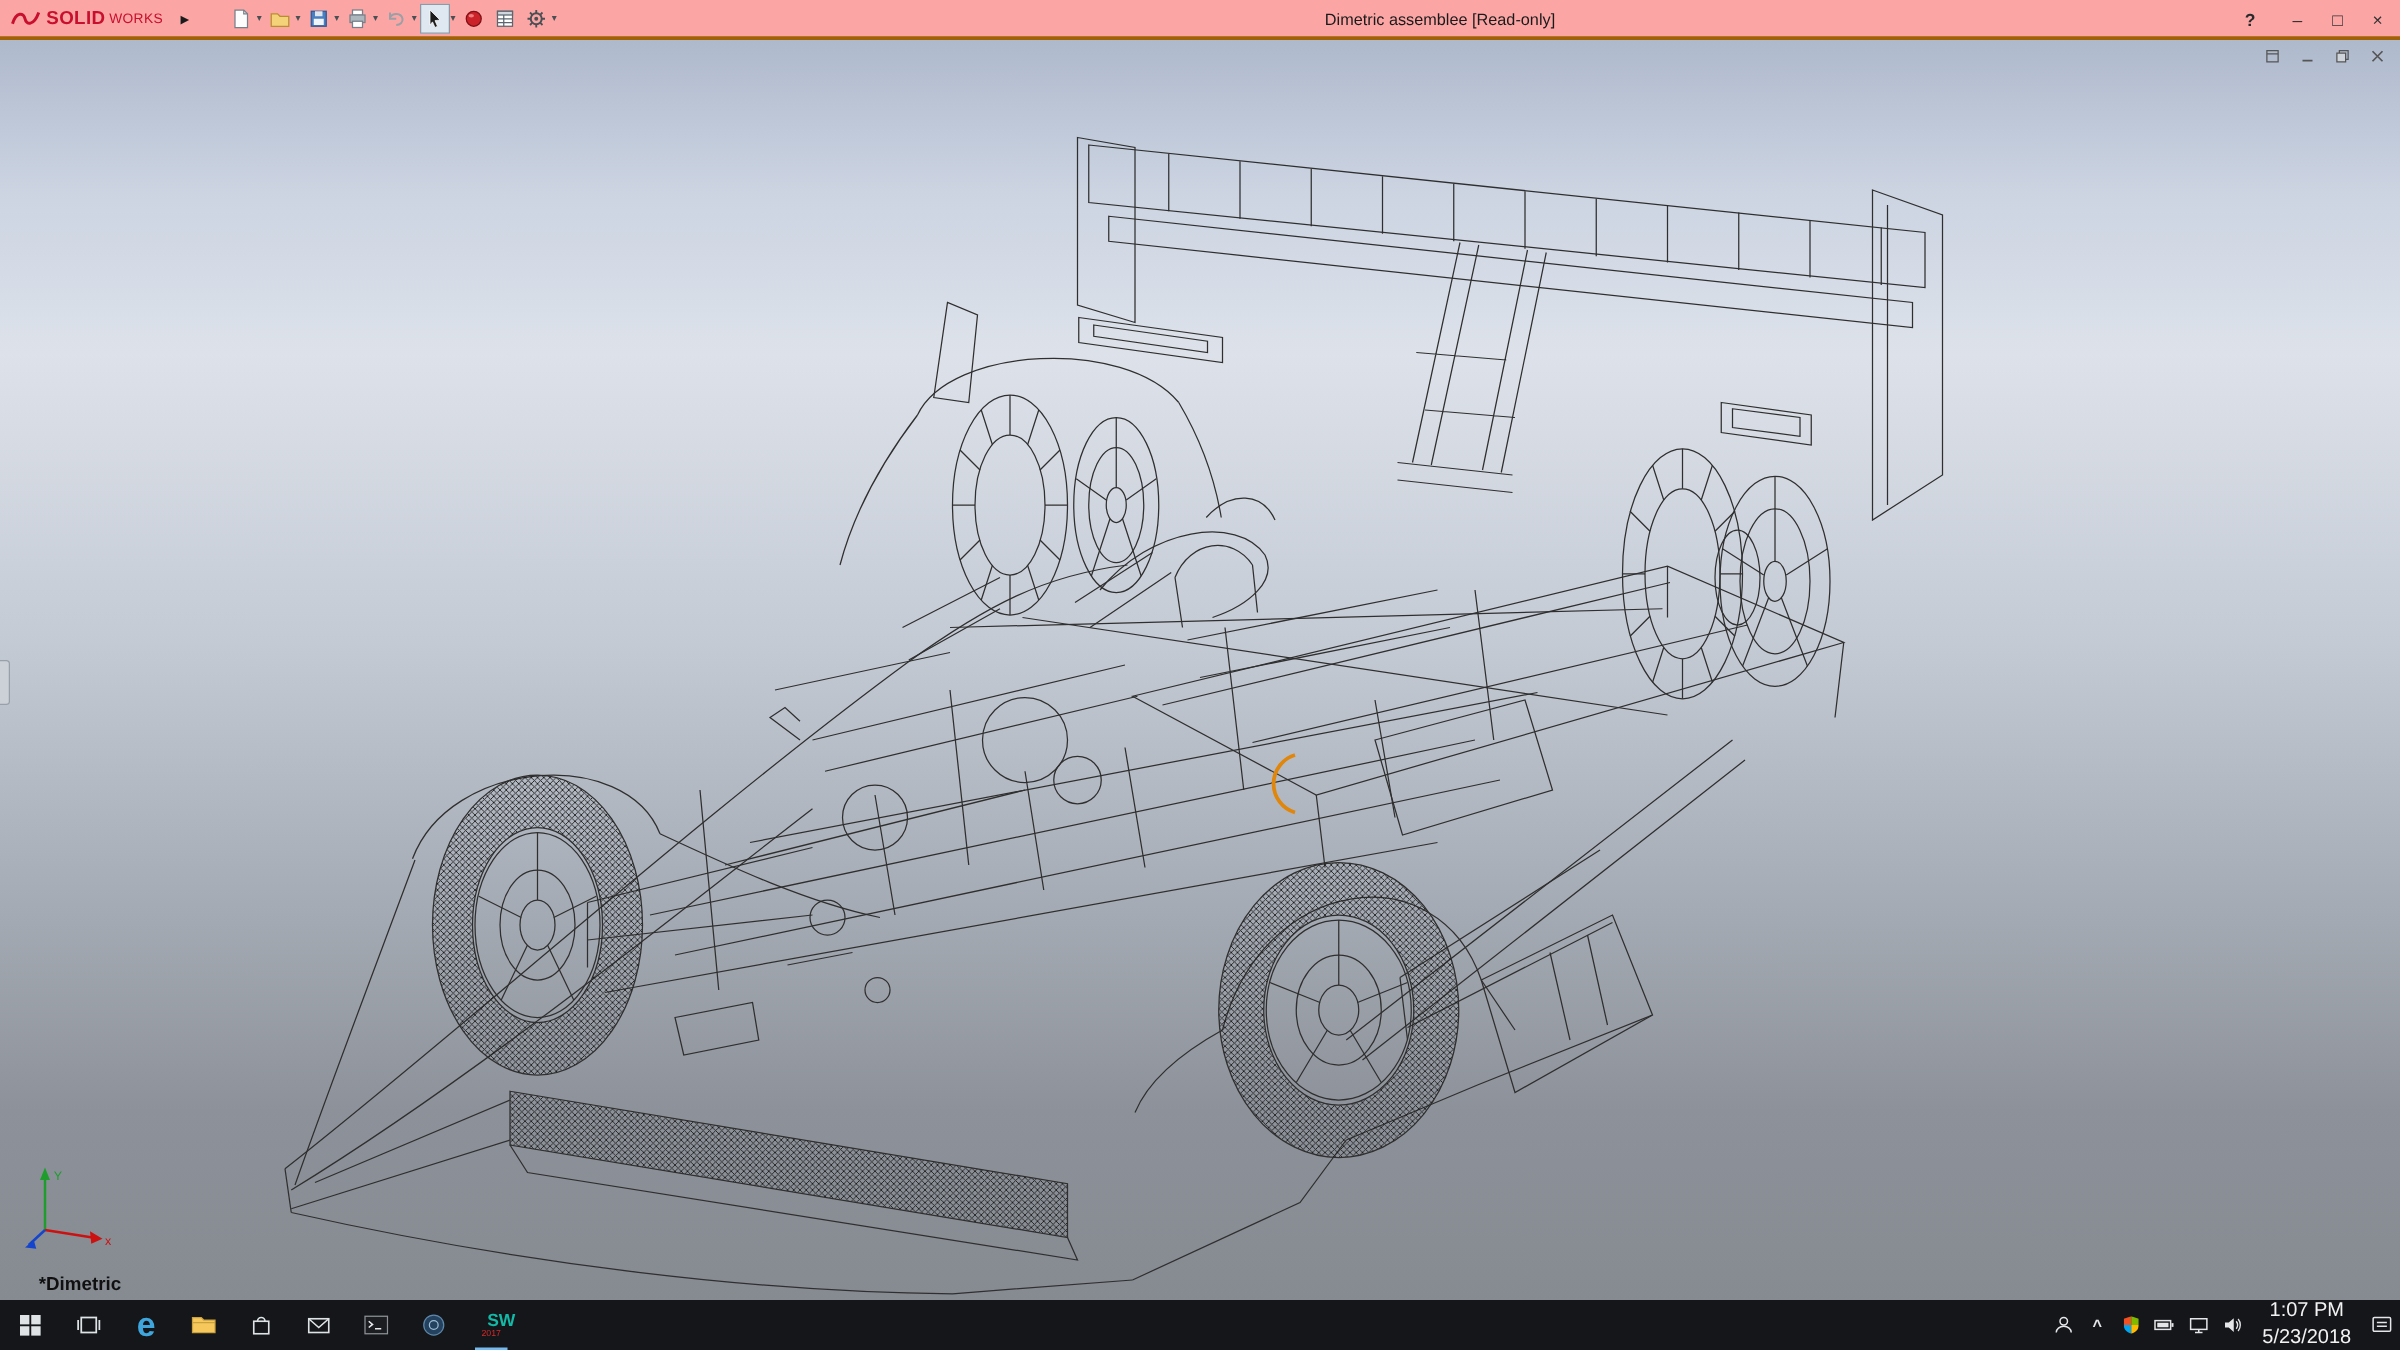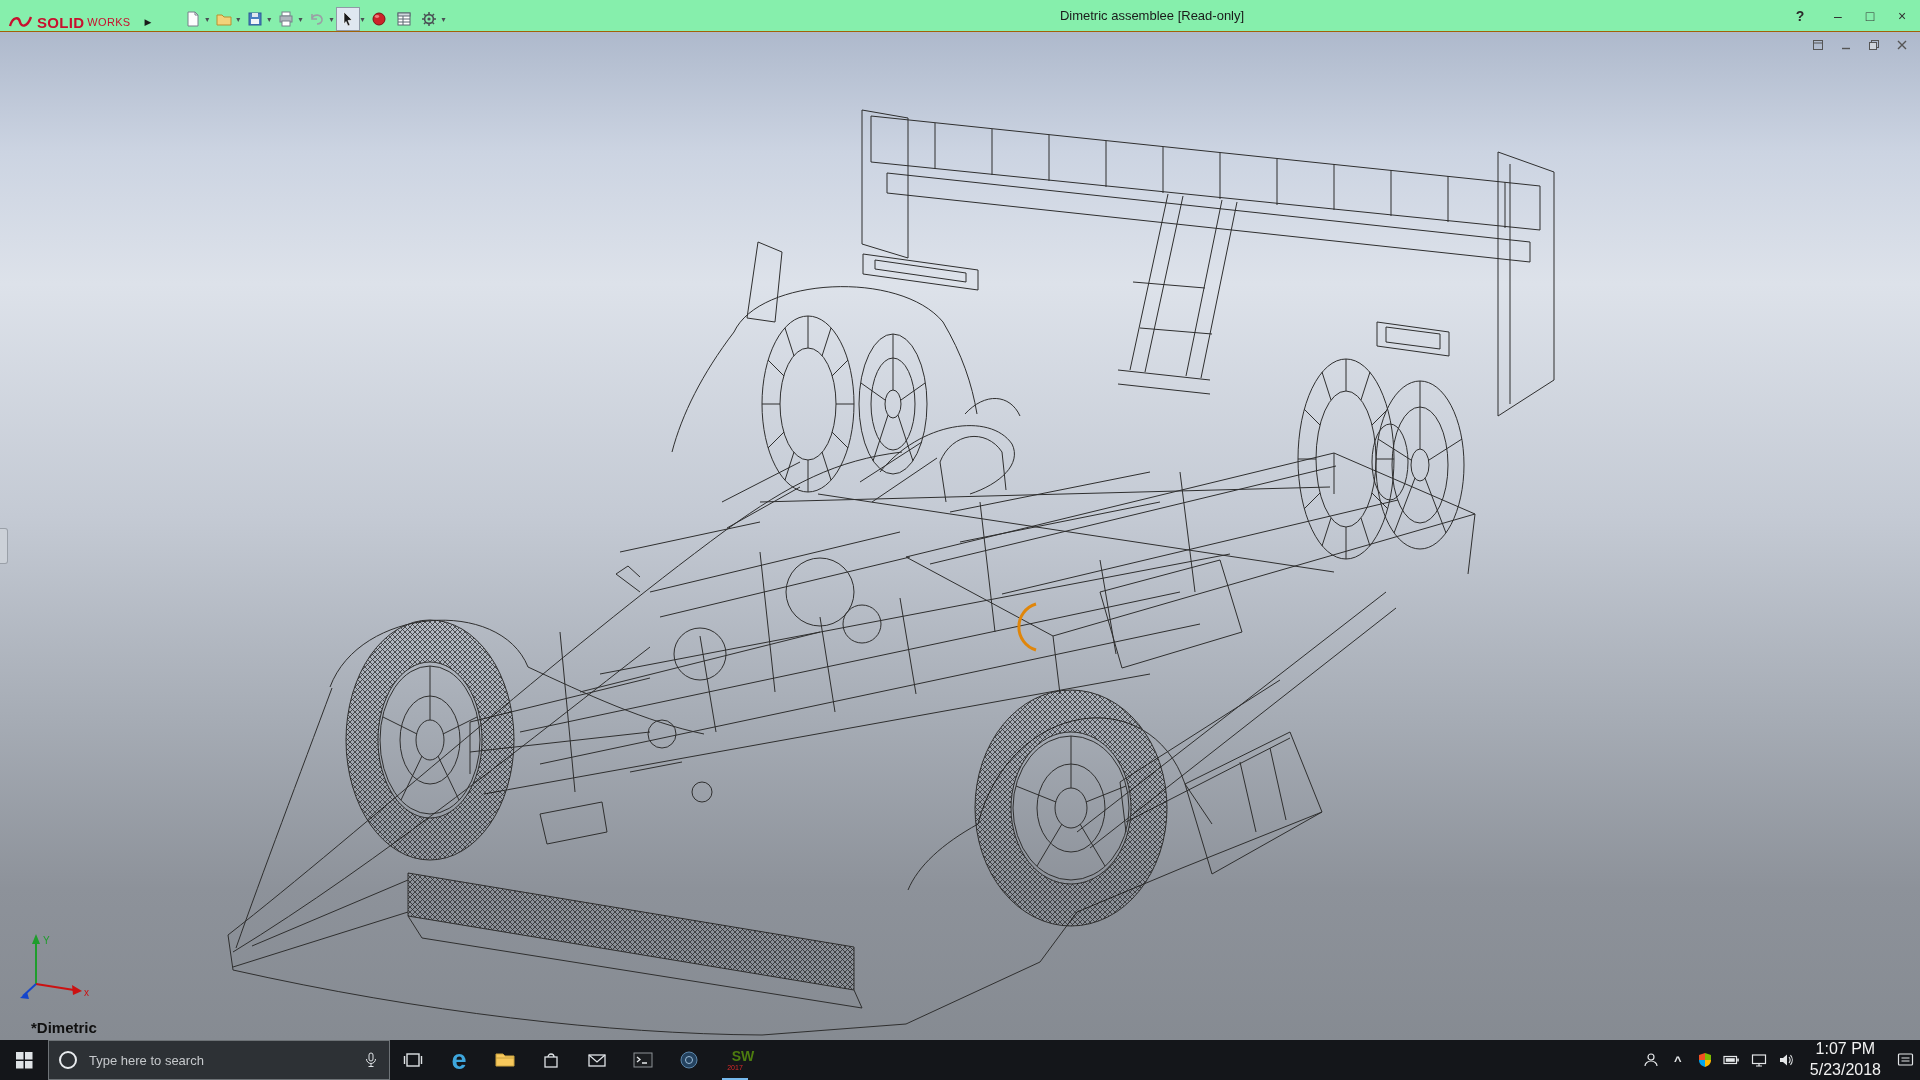--- a/index.html
+++ b/index.html
@@ -1,20 +1,20 @@
 <!DOCTYPE html>
 <html><head>
 <meta charset="utf-8">
 <style>
   * { margin:0; padding:0; box-sizing:border-box; }
   html,body { width:1920px; height:1080px; overflow:hidden; font-family:"Liberation Sans","DejaVu Sans",sans-serif; }
   .app { width:1920px; height:1080px; display:flex; flex-direction:column; background:#000; }
 
   
-  .titlebar { position:relative; height:32px; background:#86efac; border-bottom:1px solid #a16207; display:flex; align-items:flex-end; flex:0 0 32px; }
+  .titlebar { position:relative; height:32px; background:#fca5a5; border-bottom:3px solid #a16207; display:flex; align-items:center; flex:0 0 32px; }
   .brand { display:flex; align-items:center; padding-left:8px; gap:3px; }
   .brand-solid { color:#c8102e; font-weight:700; font-size:15px; letter-spacing:.3px; }
   .brand-works { color:#c8102e; font-weight:400; font-size:11px; letter-spacing:.3px; }
   .flyout { background:none; border:none; font-size:9px; color:#1a1a1a; margin-left:10px; cursor:pointer; padding:4px; }
   .toolbar { display:flex; align-items:center; margin-left:26px; gap:1px; }
   .tb-group { display:flex; align-items:center; }
   .tb-btn { width:24px; height:24px; display:flex; align-items:center; justify-content:center; background:none; border:1px solid transparent; cursor:pointer; }
   .tb-btn.active { border:1px solid #8f9aa6; background:#dfe7f0; }
   .dd { font-size:8px; color:#4a4f54; padding:0 2px 0 0; cursor:pointer; }
   .doc-title { position:absolute; left:60%; transform:translateX(-50%); top:0; line-height:32px; font-size:13px; color:#1a1a1a; white-space:nowrap; }
@@ -36,21 +36,21 @@
   .taskbar { height:40px; flex:0 0 40px; background:#14161a; display:flex; align-items:stretch; color:#e6e8ea; }
   .start { width:48px; background:none; border:none; display:flex; align-items:center; justify-content:center; cursor:pointer; }
   .search { width:342px; background:#2d3135; border:1px solid #6e7377; display:flex; align-items:center; padding:0 10px; cursor:text; }
   .cortana { width:18px; height:18px; border:2px solid #e9ecef; border-radius:50%; flex:0 0 auto; }
   .search-text { font-size:13px; color:#c6c9cc; margin-left:12px; white-space:nowrap; }
   .search .mic { margin-left:auto; }
   .tb-app { width:46px; background:none; border:none; display:flex; align-items:center; justify-content:center; cursor:pointer; position:relative; }
   .tb-app.active::after { content:""; position:absolute; bottom:0; left:10px; right:10px; height:2px; background:#76b9ed; }
   .edge-e { font-size:27px; font-weight:700; color:#3ea6dd; line-height:1; }
   .sw-badge { display:flex; flex-direction:column; align-items:center; line-height:1; }
-  .sw-top { color:#4d7c0f; font-weight:700; font-size:14px;margin-left:16px; }
+  .sw-top { color:#14b8a6; font-weight:700; font-size:14px;margin-left:16px; }
   .sw-year { color:#d62a2a; font-size:7px; margin-top:1px; }
   .tray { margin-left:auto; display:flex; align-items:center; gap:9px; padding-right:6px; }
   .tray-ic { display:flex; align-items:center; justify-content:center; width:18px; height:18px; cursor:pointer; }
   .chev { font-size:13px; font-weight:700; color:#e4e6e8; }
   .clock { text-align:center; font-size:16px; line-height:1.3; color:#f2f2f2; padding:0 6px; cursor:pointer; }
 </style>
 </head>
 <body>
 
 <div class="app">
@@ -303,28 +303,20 @@
   <footer class="taskbar">
     <button class="start">
       <svg width="17" height="17" viewBox="0 0 17 17">
         <rect x="0" y="0" width="7.5" height="7.5" fill="#dfe3e6"></rect>
           <rect x="9" y="0" width="7.5" height="7.5" fill="#dfe3e6"></rect>
         <rect x="0" y="9" width="7.5" height="7.5" fill="#dfe3e6"></rect>
           <rect x="9" y="9" width="7.5" height="7.5" fill="#dfe3e6"></rect>
       </svg>
     </button>
 
-    <div class="search">
-      <span class="cortana"></span>
-      <span class="search-text">Type here to search</span>
-      <svg class="mic" width="16" height="16" viewBox="0 0 16 16">
-        <rect x="6" y="1" width="4" height="8" rx="2" fill="none" stroke="#dfe3e6"></rect>
-        <path d="M3.5 7 a4.5 4.5 0 0 0 9 0 M8 11.5 v3 M5.5 14.5 h5" fill="none" stroke="#dfe3e6"></path>
-      </svg>
-    </div>
 
     <button class="tb-app">
       <svg width="20" height="20" viewBox="0 0 20 20">
           <rect x="4" y="4" width="12" height="12" fill="none" stroke="#dfe3e6" stroke-width="1.4"></rect>
           <path d="M1.5 6 v8 M18.5 6 v8" stroke="#dfe3e6" stroke-width="1.4"></path>
         </svg>
     </button>
     <button class="tb-app">
       <span class="edge-e">e</span>
     </button>

